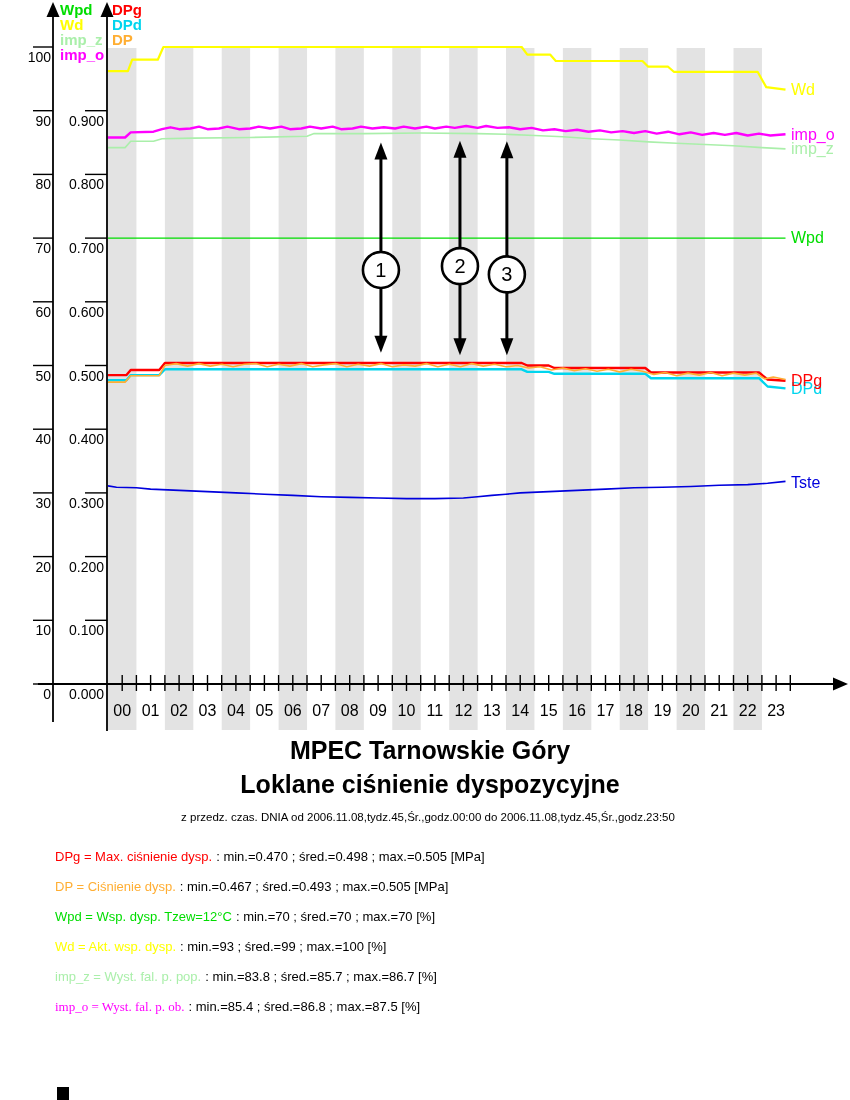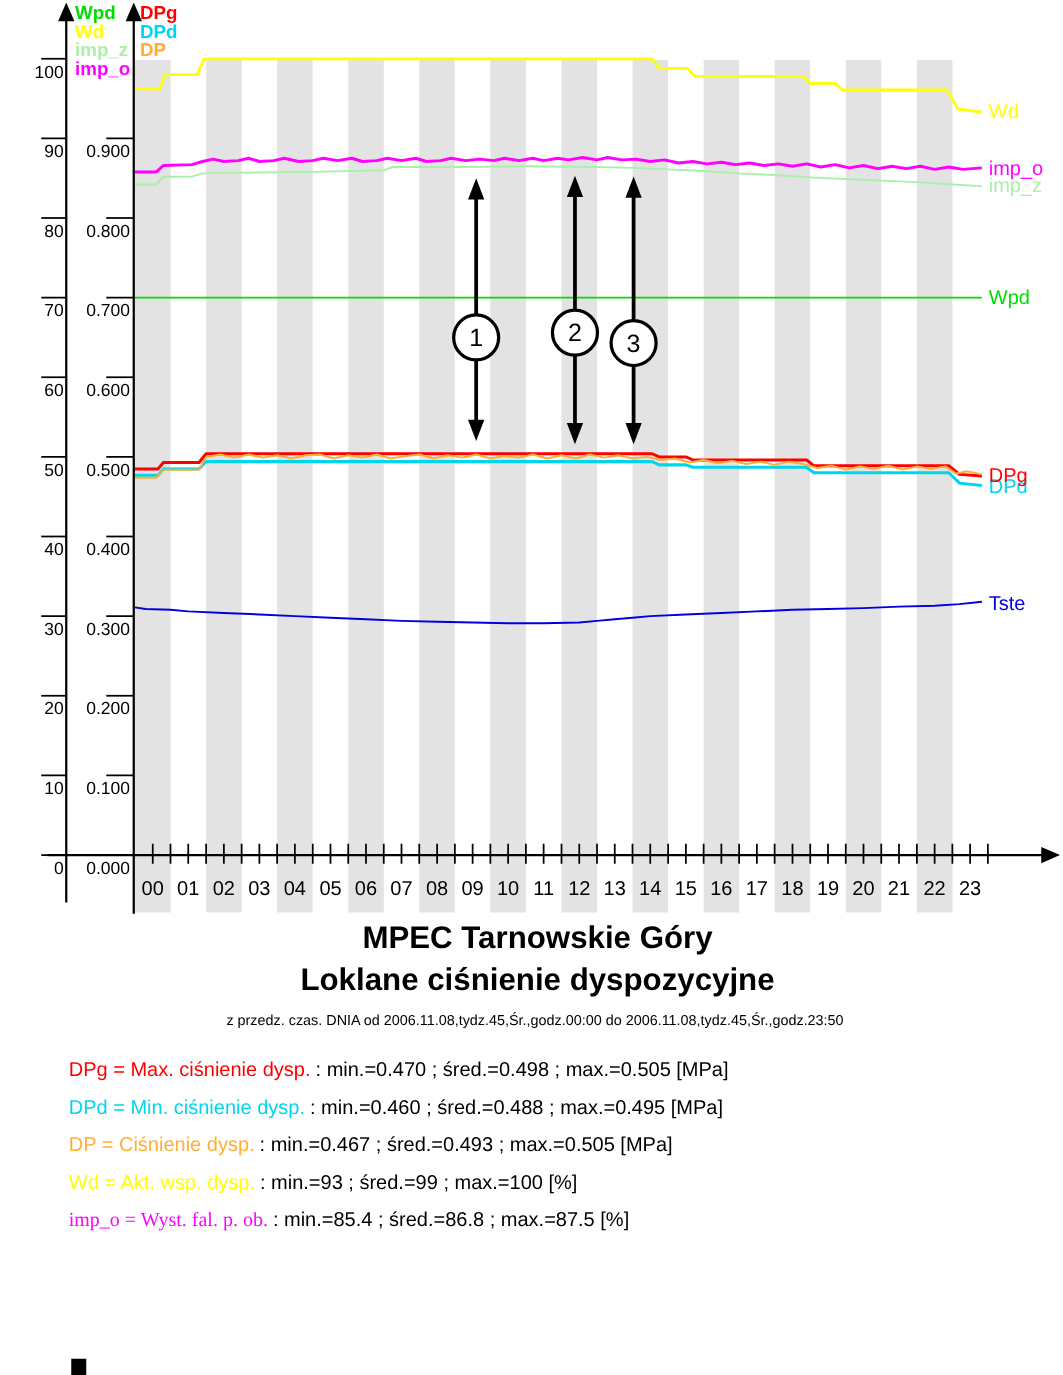--- a/index.html
+++ b/index.html
@@ -6,21 +6,21 @@
   #page{position:relative;width:850px;height:1100px;background:#fff;overflow:hidden;
         font-family:"Liberation Sans",sans-serif;color:#000;}
   #chart{position:absolute;left:0;top:0;}
   #chart text{font-family:"Liberation Sans",sans-serif;}
   .title-line1{position:absolute;top:736px;left:0;width:860px;text-align:center;
                font-size:25px;font-weight:bold;}
   .title-line2{position:absolute;top:770px;left:0;width:860px;text-align:center;
                font-size:25px;font-weight:bold;}
   .subtitle{position:absolute;top:811px;left:0;width:856px;text-align:center;font-size:11.5px;}
   .legend{position:absolute;top:848px;left:55px;width:720px;}
-  .stat-row{height:30px;line-height:17px;font-size:16px;white-space:nowrap;}
+  .stat-row{height:30px;line-height:17px;font-size:13px;white-space:nowrap;}
   .stat-label{font-weight:normal;}
   .stat-text{color:#000;margin-left:4px;}
   .artifact{position:absolute;left:57px;top:1087px;width:12px;height:13px;background:#000;}
 </style>
 </head>
 <body>
 
 <div id="page">
   <svg id="chart" width="850" height="735">
       <rect x="108.0" y="48" width="28.43" height="682" fill="#E3E3E3"></rect>
@@ -193,20 +193,21 @@
       <text x="112" y="30" fill="#00D5EE" font-size="15" font-weight="bold">DPd</text>
       <text x="112" y="45" fill="#FFAE33" font-size="15" font-weight="bold">DP</text>
     </svg>
 
   <div class="title-line1">MPEC Tarnowskie Góry</div>
   <div class="title-line2">Loklane ciśnienie dyspozycyjne</div>
   <div class="subtitle">z przedz. czas. DNIA od 2006.11.08,tydz.45,Śr.,godz.00:00 do 2006.11.08,tydz.45,Śr.,godz.23:50</div>
 
   <div class="legend">
     <div class="stat-row"><span class="stat-label" style="color: rgb(255, 0, 0);">DPg = Max. ciśnienie dysp.</span><span class="stat-text">: min.=0.470 ; śred.=0.498 ; max.=0.505 [MPa]</span></div>
-    <div class="stat-row"><span class="stat-label" style="color: rgb(0, 213, 238);">DPd = Min. ciśnienie dysp.</span><span class="stat-text">: min.=0.460 ; śred.=0.488 ; max.=0.495 [MPa]</span></div>
     <div class="stat-row"><span class="stat-label" style="color: rgb(255, 174, 51);">DP = Ciśnienie dysp.</span><span class="stat-text">: min.=0.467 ; śred.=0.493 ; max.=0.505 [MPa]</span></div>
+    <div class="stat-row"><span class="stat-label" style="color: rgb(0, 221, 0);">Wpd = Wsp. dysp. Tzew=12°C</span><span class="stat-text">: min.=70 ; śred.=70 ; max.=70 [%]</span></div>
     <div class="stat-row"><span class="stat-label" style="color: rgb(255, 255, 0);">Wd = Akt. wsp. dysp.</span><span class="stat-text">: min.=93 ; śred.=99 ; max.=100 [%]</span></div>
+    <div class="stat-row"><span class="stat-label" style="color: rgb(170, 239, 170);">imp_z = Wyst. fal. p. pop.</span><span class="stat-text">: min.=83.8 ; śred.=85.7 ; max.=86.7 [%]</span></div>
     <div class="stat-row"><span class="stat-label" style="color: rgb(255, 0, 255); font-family: Liberation Serif, serif;">imp_o = Wyst. fal. p. ob.</span><span class="stat-text">: min.=85.4 ; śred.=86.8 ; max.=87.5 [%]</span></div>
   </div>
 
   <div class="artifact"></div>
 </div>
 
 </body></html>

